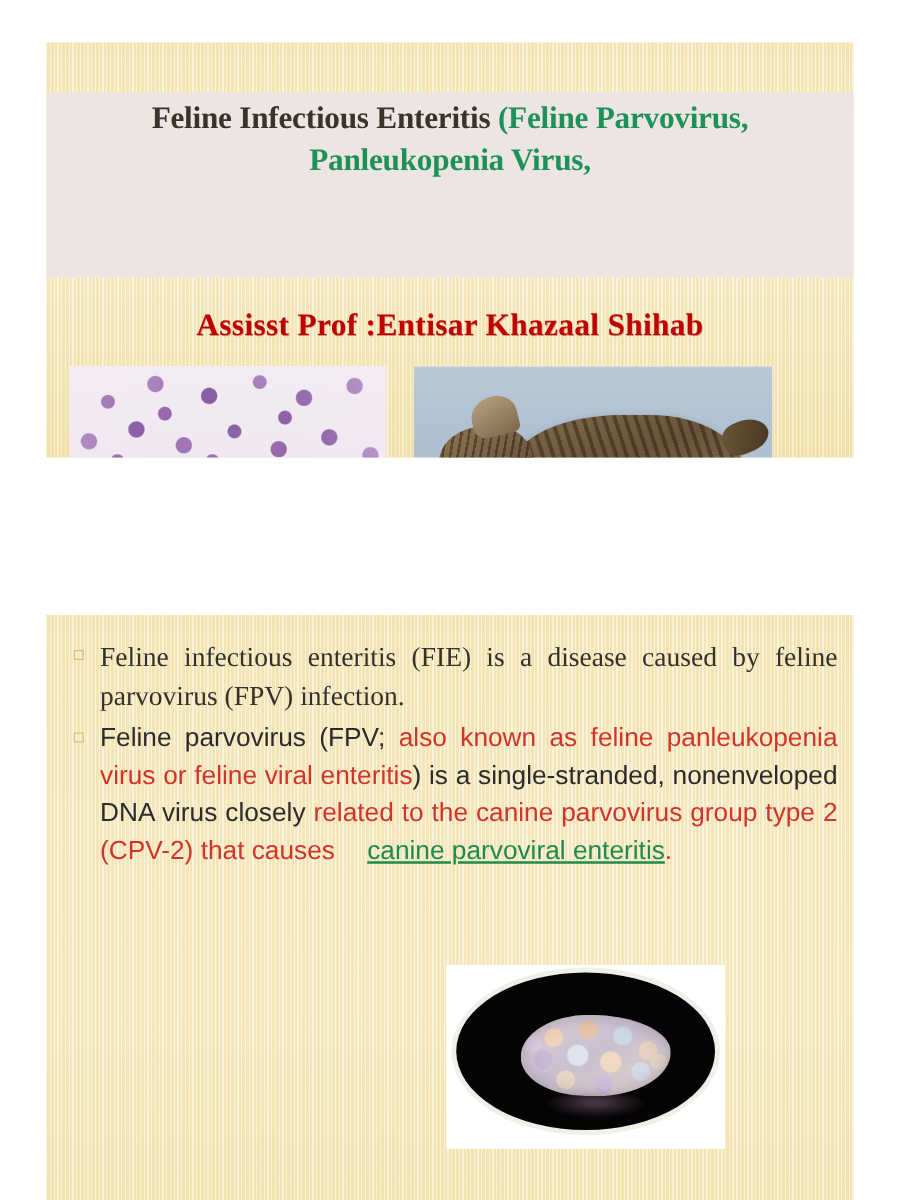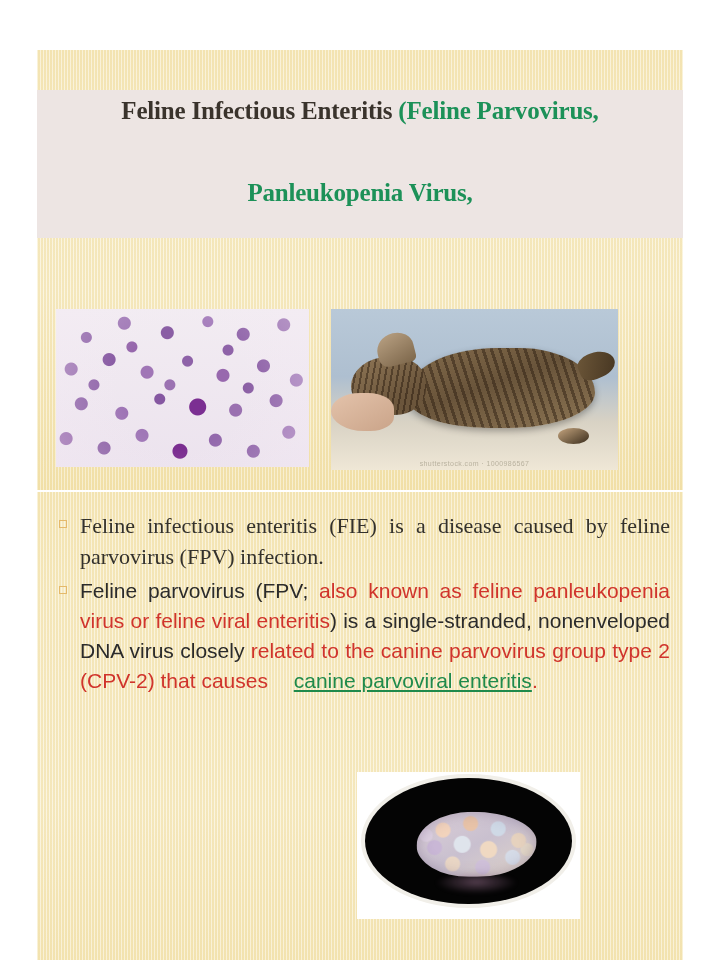--- a/index.html
+++ b/index.html
@@ -30,21 +30,21 @@
         rgba(255,255,255,0.40) 0px,
         rgba(255,255,255,0.40) 1px,
         rgba(236,214,150,0.30) 1px,
         rgba(236,214,150,0.30) 3px
       ),
       linear-gradient(180deg, #f6e9bd 0%, #f7ecc6 18%, #f8eecb 55%, #f3e3ae 100%);
     overflow: hidden;
   }
 
   
-  #slide-title { top: 50px; height: 440px; }
+  #slide-title { top: 34px; height: 332px; }
 
   .title-band {
     position: absolute;
     left: 0;
     top: 40px;
     width: 646px;
     height: 148px;
     background: #ede5e3;
   }
 
@@ -55,21 +55,21 @@
     text-align: center;
     font-family: "Liberation Serif", serif;
     font-weight: bold;
     font-size: 25px;
     line-height: 34px;
     letter-spacing: -0.2px;
     color: #3a332c;
     padding: 0 8px;
   }
   .deck-title .t-line1 { display: block; white-space: nowrap; }
-  .deck-title .t-line2 { display: block; margin-top: 48px; }
+  .deck-title .t-line2 { display: block; }
   .deck-title .t-line3 { display: block; }
   .green { color: #1c9158; }
   .dark  { color: #3a332c; }
 
   .author {
     position: absolute;
     left: 0; right: 0;
     top: 213px;
     text-align: center;
     font-family: "Liberation Serif", serif;
@@ -301,20 +301,21 @@
 
     <div class="title-band"></div>
 
     <div class="deck-title">
       <span class="t-line1">
         <span class="dark">Feline Infectious Enteritis </span><span class="green">(Feline Parvovirus,</span>
       </span>
       <span class="t-line2 green">Panleukopenia Virus,</span>
     </div>
 
+    <div class="author">Assisst Prof :Entisar Khazaal Shihab</div>
 
     <div class="pic" id="pic-smear">
       <div class="smear"></div>
     </div>
 
     <div class="pic" id="pic-cat">
       <div class="cat-photo">
         <div class="cat-body"></div>
         <div class="cat-head"></div>
         <div class="cat-ear"></div>

